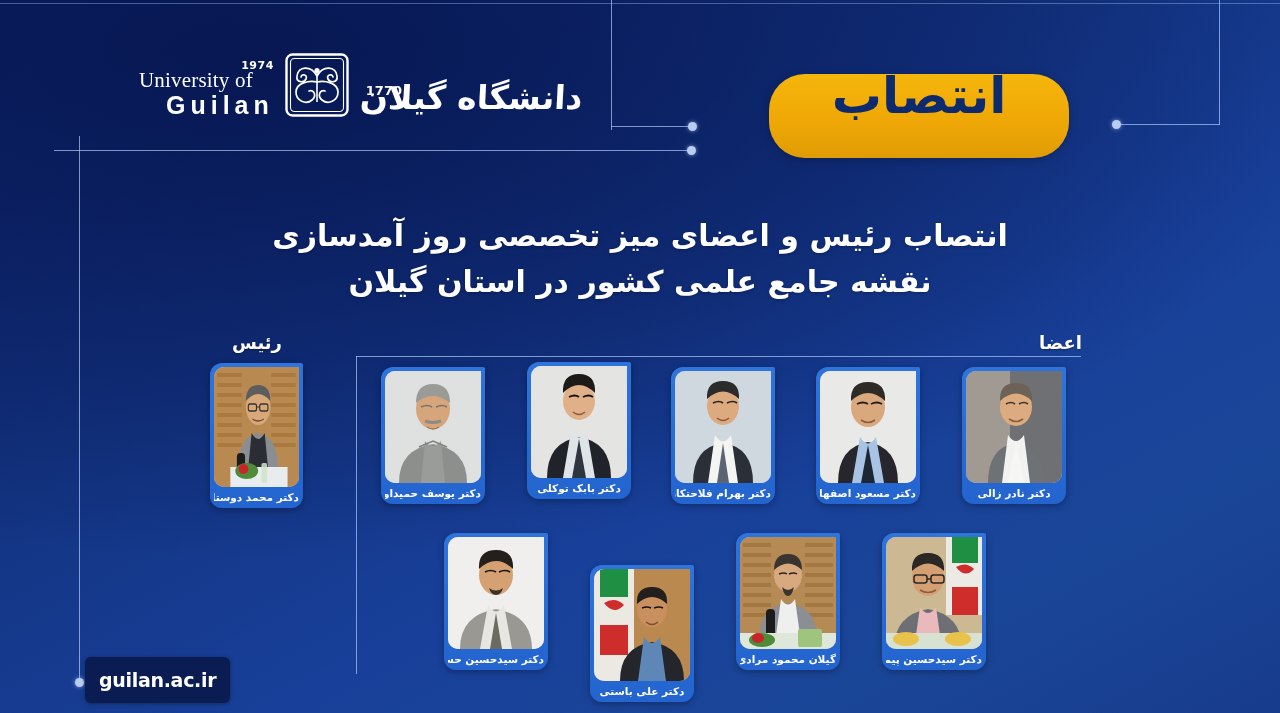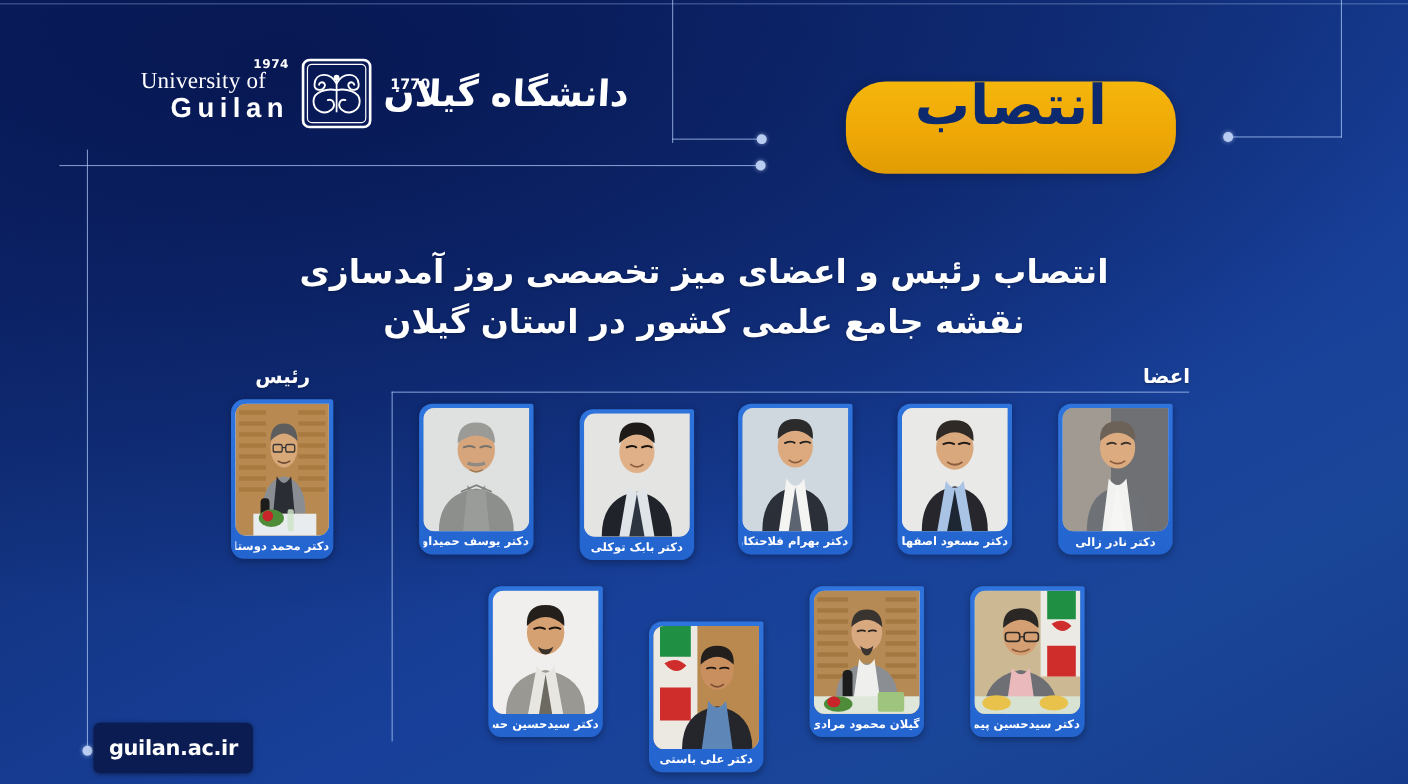--- a/index.html
+++ b/index.html
@@ -29,22 +29,22 @@
     position: absolute;
     width: 9px; height: 9px;
     border-radius: 50%;
     background: #b9cdf2;
     box-shadow: 0 0 4px rgba(185,205,245,0.7);
   }
 
   
   .logo-wrap {
     position: absolute;
-    left: 107px; top: 52px;
-    display: flex; align-items: center; gap: 10px;
+    left: 118px; top: 52px;
+    display: flex; align-items: flex-end; gap: 10px;
     direction: ltr;
   }
   .logo-en {
     color: #ffffff;
     text-align: center;
     line-height: 1.0;
     position: relative;
     padding-top: 4px;
   }
   .logo-en .year-en {
@@ -99,21 +99,20 @@
   .headline {
     position: absolute;
     left: 0; right: 0; top: 213px;
     text-align: center;
     color: #ffffff;
     font-size: 30px;
     font-weight: bold;
     line-height: 1.52;
     letter-spacing: -0.4px;
     text-shadow: 0 1px 3px rgba(0,0,0,0.25);
-    margin-top: 12px;
   }
   .headline .ln { display: block; }
 
   
   .grp-label {
     position: absolute;
     color: #ffffff;
     font-size: 18px;
     font-weight: bold;
     text-shadow: 0 1px 2px rgba(0,0,0,0.3);
@@ -314,21 +313,21 @@
         <path d="M38 32 q6 -3 10 0 M52 32 q6 -3 10 0" stroke="#1f1f1f" stroke-width="1.7" fill="none"></path>
         <path d="M42 47 q6 5 12 0" stroke="#8a5c3d" stroke-width="1.5" fill="none"></path>
         <path d="M18 112 q0 -36 30 -40 q30 4 30 40 z" fill="#2b2f38"></path>
         <path d="M40 64 q8 13 16 0 l7 48 h-30 z" fill="#f4f4f2"></path>
         <path d="M48 72 l-6 40 h12 z" fill="#5b6470"></path>
       </svg>
     </div>
     <span class="nm">دکتر بهرام فلاحتکار</span>
   </div>
 
-  <div class="card m1" style="left:527px; top:372px;">
+  <div class="card m1" style="left:527px; top:362px;">
     <div class="photo">
       <svg viewBox="0 0 96 112" preserveAspectRatio="none" xmlns="http://www.w3.org/2000/svg">
         <rect width="96" height="112" fill="#e4e4e2"></rect>
         <ellipse cx="48" cy="35" rx="16" ry="19" fill="#e0b089"></ellipse>
         <path d="M32 27 q16 -16 32 0 q1 -19 -16 -19 q-17 0 -16 19z" fill="#1e1a17"></path>
         <path d="M38 31 q6 -3 10 0 M52 31 q6 -3 10 0" stroke="#15110d" stroke-width="1.8" fill="none"></path>
         <path d="M42 46 q6 5 12 0" stroke="#8a5c3d" stroke-width="1.5" fill="none"></path>
         <path d="M16 112 q0 -36 32 -41 q32 5 32 41 z" fill="#20232a"></path>
         <path d="M40 65 q8 13 16 0 l8 47 h-32 z" fill="#dfe4e8"></path>
         <path d="M48 73 l-7 39 h14 z" fill="#2d3540"></path>

